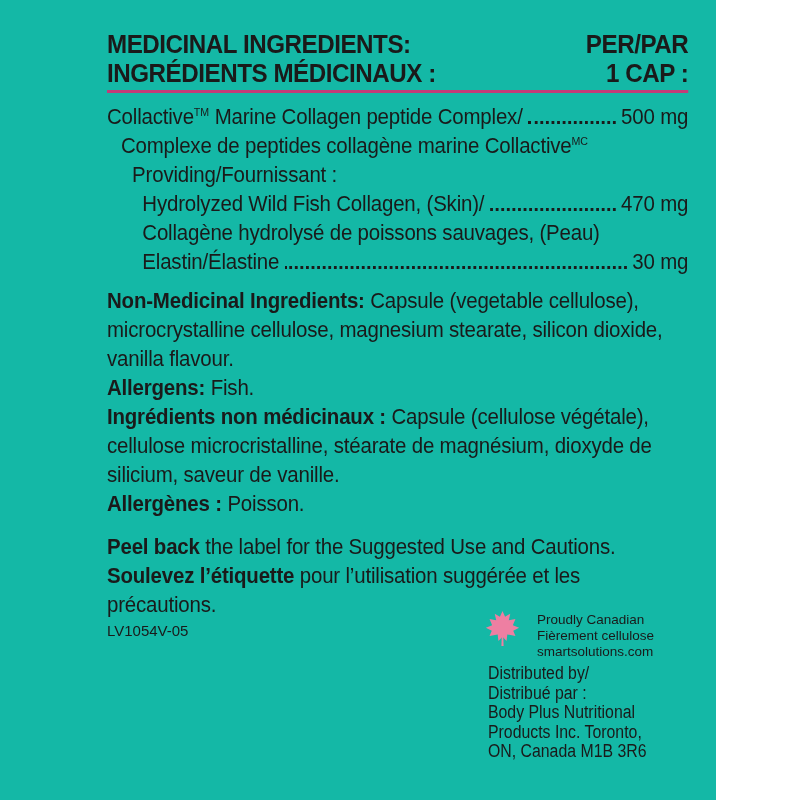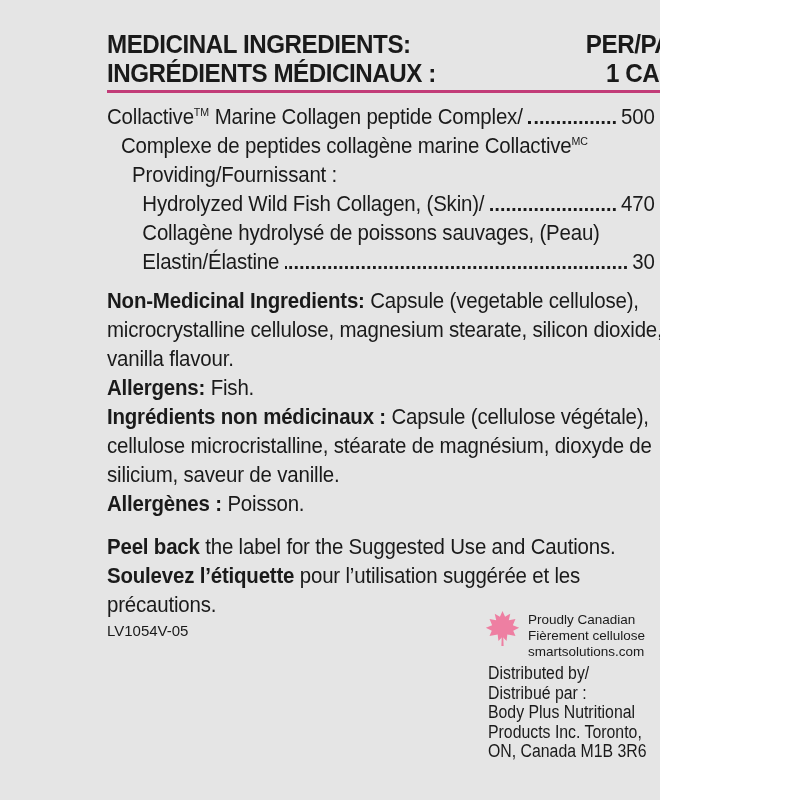--- a/index.html
+++ b/index.html
@@ -10,22 +10,22 @@
   * { box-sizing: border-box; }
   html, body { margin: 0; padding: 0; }
   body {
     width: 800px; height: 800px;
     background: #ffffff;
     font-family: "Liberation Sans", sans-serif;
     color: var(--text);
   }
   .page {
     position: relative;
-    width: 660px; height: 800px;
-    background: #e5e5e5;
+    width: 716px; height: 800px;
+    background: #14b8a6;
     overflow: hidden;
   }
   
   .content {
     position: absolute;
     left: 107px; top: 30px;
     width: 625px;
     transform: scaleX(0.93);
     transform-origin: top left;
     font-size: 22px;
@@ -73,21 +73,21 @@
   
   .lot {
     position: absolute;
     left: 107px; top: 622px;
     font-size: 15px;
   }
   .proud {
     position: absolute;
     left: 484px; top: 610px;
     display: flex;
-    gap: 7px;
+    gap: 16px;
   }
   .proud .leaf-wrap { width: 37px; height: 40px; color: var(--leaf); }
   .proud .lines { font-size: 13.5px; line-height: 16px; padding-top: 2px; }
   .dist {
     position: absolute;
     left: 488px; top: 664px;
     font-size: 18px;
     line-height: 19.5px;
     transform: scaleX(0.88);
     transform-origin: top left;

